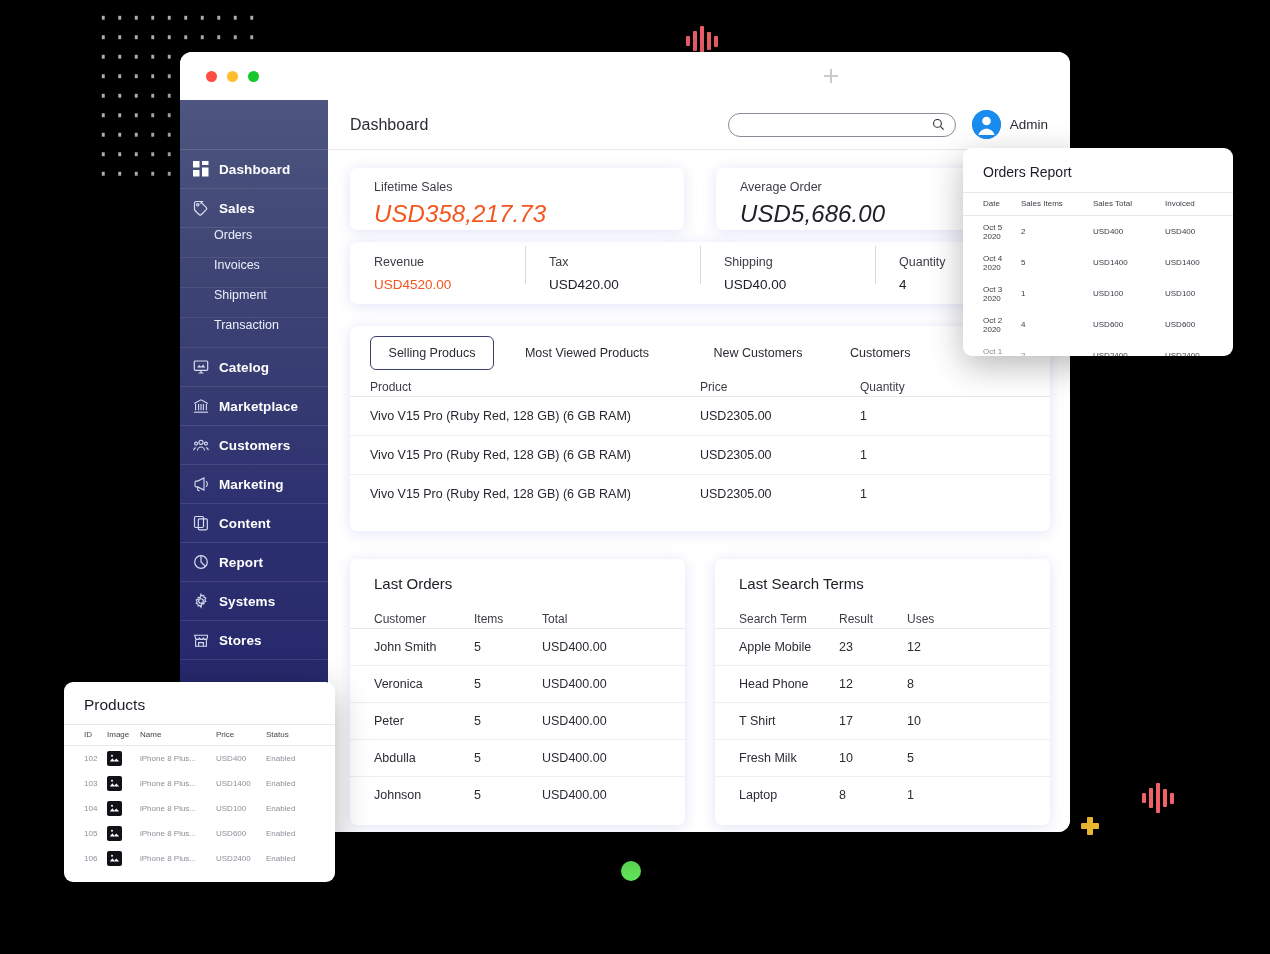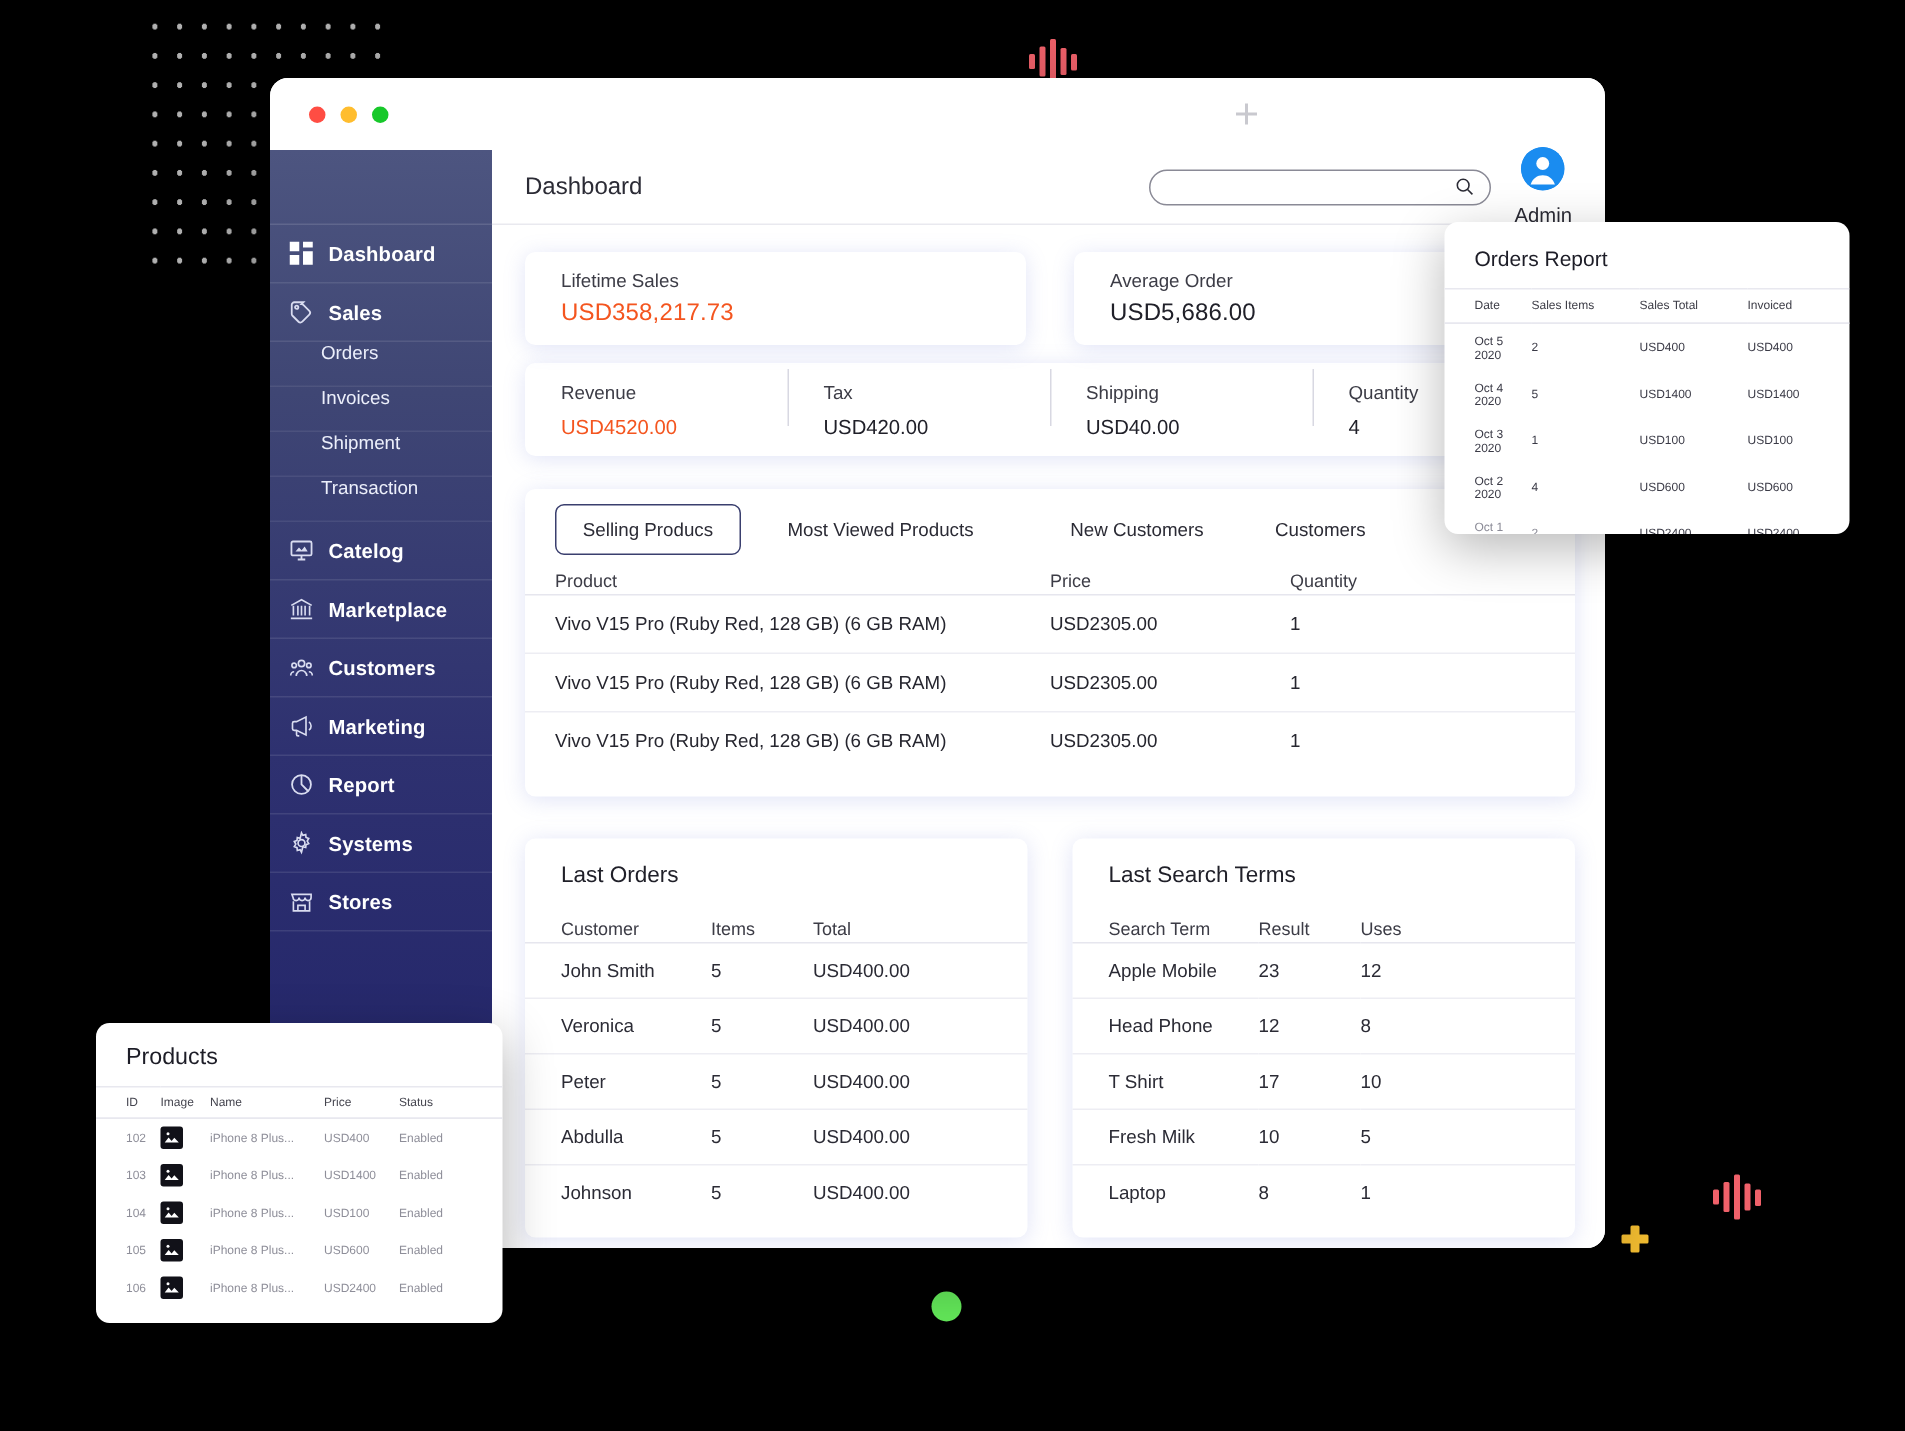--- a/index.html
+++ b/index.html
@@ -113,39 +113,39 @@
   .searchbox {
     width:228px; height:24px; border:1px solid #8a8a96; border-radius:14px;
     display:flex; align-items:center; padding:0 10px;
     background:#fff;
   }
   .searchbox input {
     border:0; outline:0; flex:1; font-size:11.5px; background:transparent;
     font-family:"Liberation Sans", sans-serif; color:#333;
   }
   .search-ico svg { width:13px; height:13px; display:block; }
-  .userbox { display:flex; align-items:center; gap:9px;flex-direction:column; }
+  .userbox { display:flex; align-items:center; gap:9px; }
   .avatar {
     width:29px; height:29px; border-radius:50%; background:#1a8cf0;
     display:flex; align-items:flex-end; justify-content:center; overflow:hidden;
   }
   .avatar svg { width:29px; height:29px; display:block; }
   .username { font-size:13.5px; color:#2b2b35; }
 
   .scroll-area { padding:18px 20px 0 22px; }
 
   
   .card {
     background:#fff; border-radius:7px;
     box-shadow: 0 2px 14px rgba(120,130,220,.22);
   }
   .kpi-row { display:flex; gap:32px; margin-bottom:12px; }
   .kpi-card { flex:1; height:62px; padding:12px 0 0 24px; }
   .kpi-label { font-size:12.5px; color:#3c3c46; margin-bottom:6px; }
-  .kpi-value { font-size:16px; color:#202029; letter-spacing:.1px; }
+  .kpi-value { font-size:24px; color:#202029; letter-spacing:.1px;font-style:italic; }
   .kpi-value.accent { color:#f4551f; }
 
   .stat-card { display:flex; height:62px; align-items:center; margin-bottom:22px; }
   .stat-cell {
     flex:1; padding-left:24px; position:relative;
   }
   .stat-cell + .stat-cell::before {
     content:""; position:absolute; left:0; top:-9px; height:38px; width:1px; background:#d8d8e2;
   }
   .stat-label { font-size:12.5px; color:#3c3c46; margin-bottom:8px; }
@@ -350,20 +350,29 @@
             <span class="ico">
               <svg viewBox="0 0 16 16" fill="none" stroke="#d9dcf0" stroke-width="1.1">
                   <path d="M2 6.2v3.6c0 .6.5 1.1 1.1 1.1h1.6L11 14V2L4.7 5.1H3.1C2.5 5.1 2 5.6 2 6.2z"></path>
                   <path d="M13 5.2a3.5 3.5 0 010 5.6"></path>
                   <path d="M4.7 11v2.6c0 .6.5 1 1 1h.8"></path>
                 </svg>
             </span>
             <span>Marketing</span>
           </div>
 
+          <div class="nav-item">
+            <span class="ico">
+              <svg viewBox="0 0 16 16" fill="none" stroke="#d9dcf0" stroke-width="1.2">
+                  <rect x="1.5" y="1.5" width="9" height="11" rx="1.2"></rect>
+                  <rect x="5.3" y="3.8" width="9" height="11" rx="1.2"></rect>
+                </svg>
+            </span>
+            <span>Content</span>
+          </div>
 
           <div class="nav-item">
             <span class="ico">
               <svg viewBox="0 0 16 16" fill="none" stroke="#d9dcf0" stroke-width="1.2">
                   <circle cx="8" cy="8" r="6.3"></circle>
                   <path d="M8 1.7V8l4.5 4.5"></path>
                 </svg>
             </span>
             <span>Report</span>
           </div>

